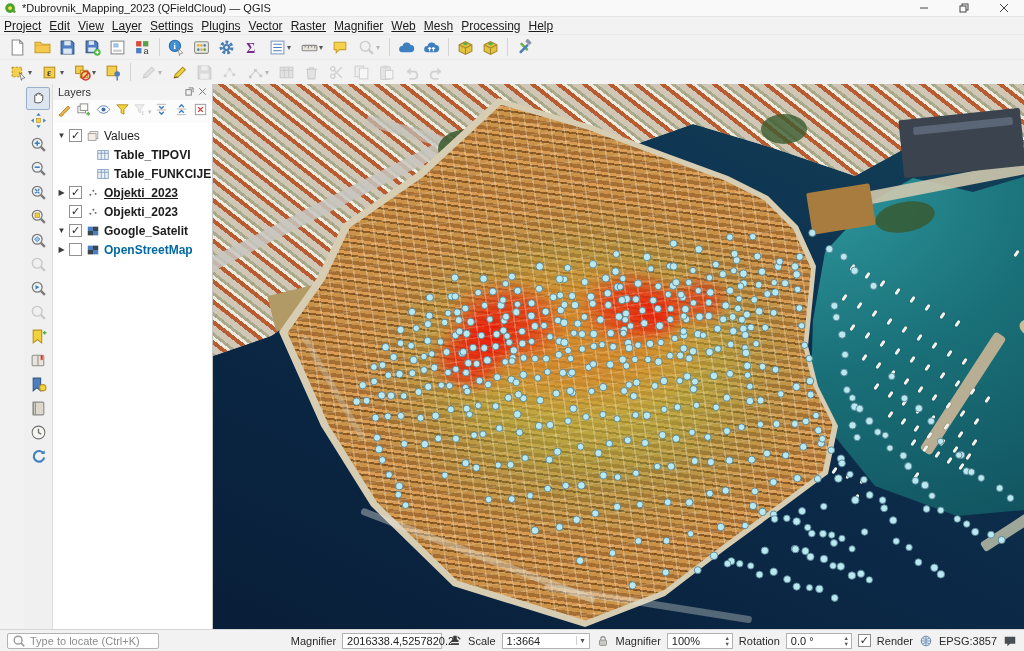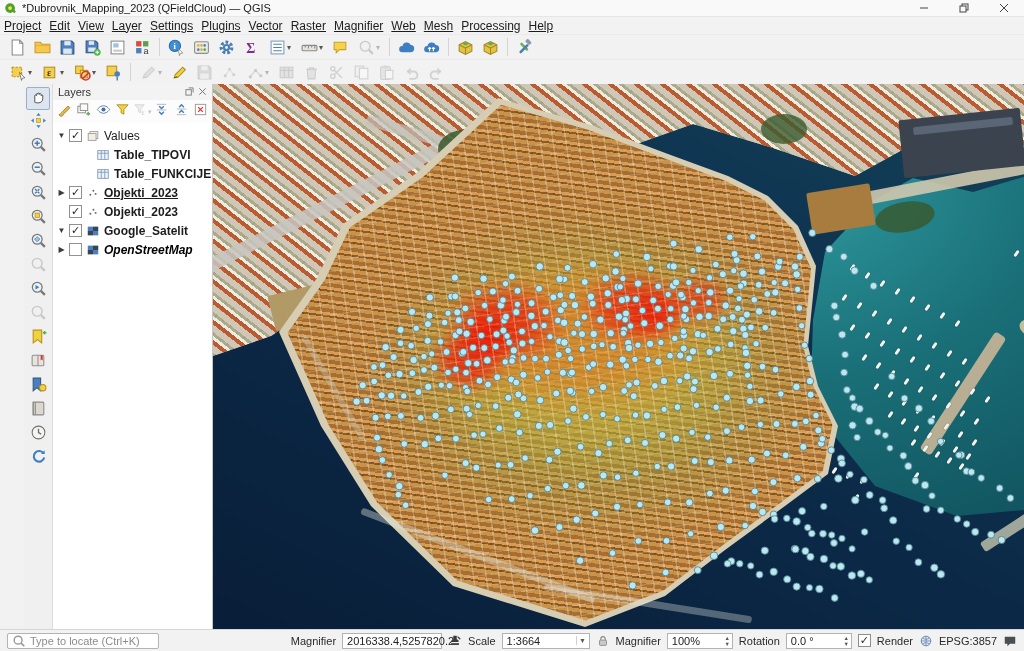--- a/index.html
+++ b/index.html
@@ -43,21 +43,21 @@
   .pt-btn.disabled{opacity:.38;filter:grayscale(1);}
   .layer-tree{flex:1;padding-top:3px;font-size:12px;}
   .tree-row{height:19px;display:flex;align-items:center;padding-left:3px;white-space:nowrap;}
   .tree-row .arrow{width:11px;font-size:8px;color:#3c3c3c;text-align:center;flex:0 0 auto;}
   .tree-row .cb{width:13px;height:13px;border:1px solid #919191;background:#fff;margin:0 4px 0 2px;display:flex;align-items:center;justify-content:center;font-size:11px;color:#222;flex:0 0 auto;line-height:1;}
   .tree-row .tree-icon{display:flex;margin-right:4px;flex:0 0 auto;}
   .tree-row .tree-icon svg{width:14px;height:14px;}
   .tree-row.indent1{padding-left:43px;}
   .lbl-bold{font-weight:bold;}
   .lbl-underline{text-decoration:underline;}
-  .lbl-muted{color:#000000;font-style:italic;font-weight:bold;}
+  .lbl-muted{color:#0369a1;font-weight:bold;}
   
   .map{position:relative;flex:1;overflow:hidden;background:#0a2743;cursor:default;}
   .map>div,.map>svg{position:absolute;}
   .sea{inset:0;background:linear-gradient(205deg,#14445a 0%,#0e3350 30%,#0b2947 58%,#091e38 100%);}
   .harbor{inset:0;clip-path:polygon(600px 236px,612px 168px,658px 118px,700px 94px,760px 108px,834px 86px,834px 424px,744px 432px,662px 402px,620px 350px,598px 298px);
      background:radial-gradient(at 72% 18%,#2f9aa0 0%,#1a7078 30%,#10525e 62%,#0c3e50 100%);}
   .mainland{inset:0;clip-path:polygon(0px 0px,834px 0px,834px 64px,762px 84px,700px 60px,642px 92px,560px 64px,480px 40px,418px 62px,358px 92px,298px 122px,238px 142px,178px 172px,118px 212px,58px 252px,0px 272px);
      background-color:#b9b29c;
      background-image:repeating-linear-gradient(38deg,rgba(186,82,38,.9) 0 4px,rgba(242,238,226,.95) 4px 7px,rgba(158,166,128,.55) 7px 10px,rgba(210,200,184,.95) 10px 16px),
                       repeating-linear-gradient(128deg,rgba(120,110,90,.28) 0 2px,transparent 2px 9px);}

